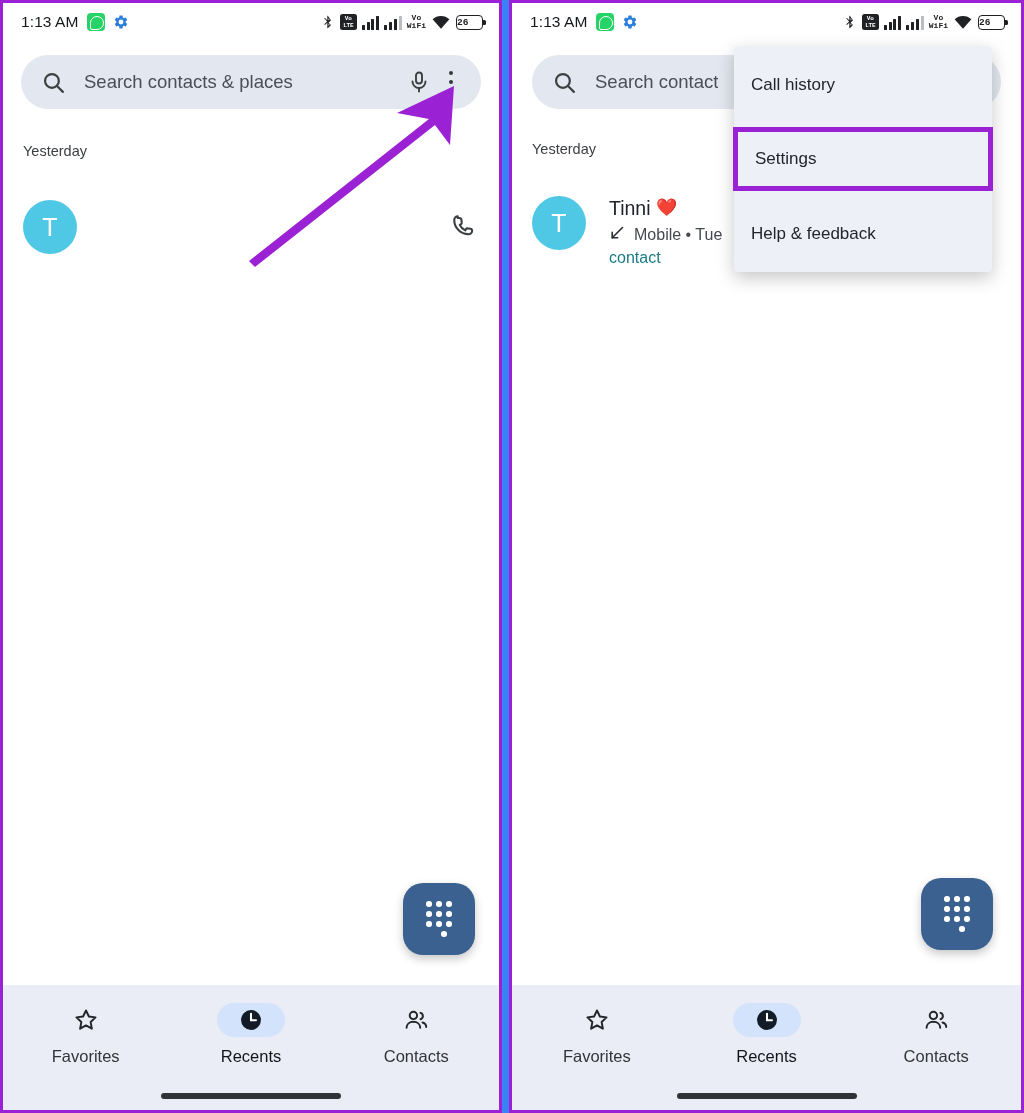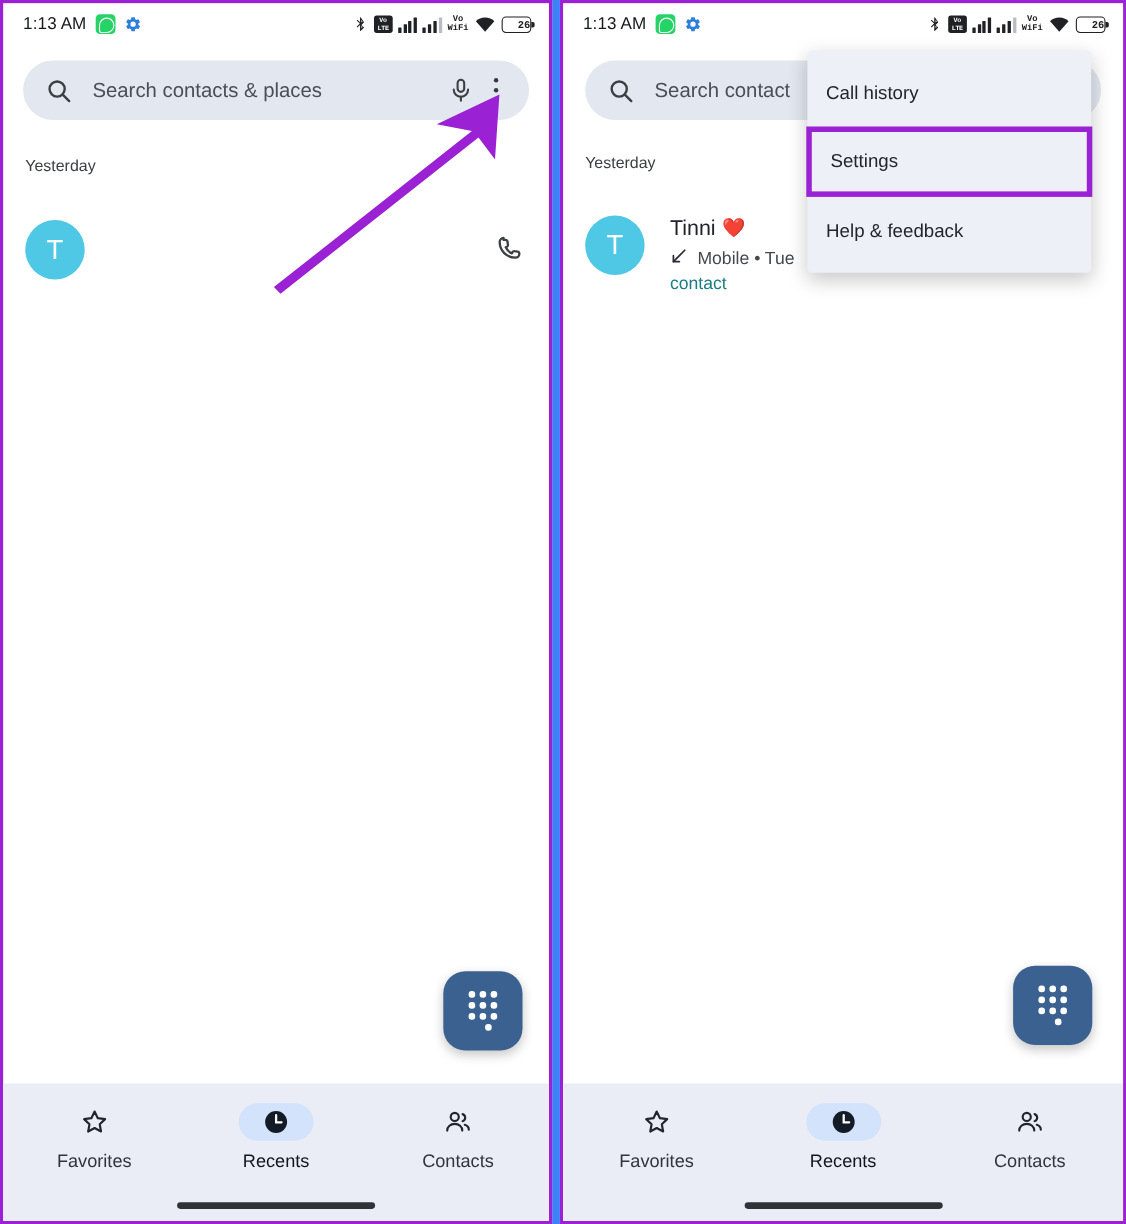--- a/index.html
+++ b/index.html
@@ -95,21 +95,21 @@
   .vowifi {
     font-size: 8px; line-height: 8.4px; font-weight: 700;
     color: #202124; text-align: center;
   }
   .ico-wifi { width: 20px; height: 16px; }
   .battery {
     width: 27px; height: 15px;
     border: 1.6px solid #202124;
     border-radius: 4px;
     position: relative;
-    display: flex; align-items: center; justify-content: flex-end;
+    display: flex; align-items: center; justify-content: flex-start;
     font-size: 9.5px; font-weight: 600; color: #202124;
   }
   .battery::after {
     content: "";
     position: absolute; right: -4px; top: 4.5px;
     width: 2.6px; height: 5px;
     background: #202124;
     border-radius: 0 1.5px 1.5px 0;
   }
 
@@ -276,21 +276,21 @@
     height: 61px;
     display: flex;
     align-items: center;
     padding-left: 17px;
     font-size: 17px;
     color: #22262c;
     white-space: nowrap;
   }
   .menu-item.highlight {
     border: 5px solid #9b21d4;
-    margin: 0 -1px;
+    margin: 12px -1px;
     height: 64px;
   }
 
   
   .annot-arrow {
     position: absolute;
     left: 230px; top: 80px;
     width: 270px; height: 195px;
     pointer-events: none;
     z-index: 30;

